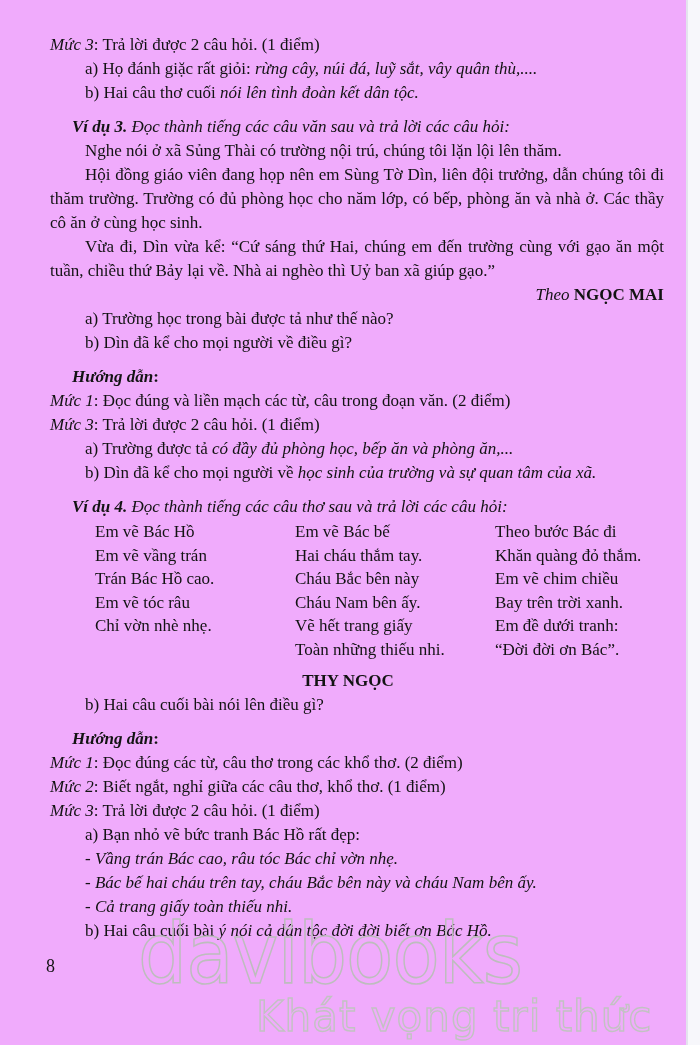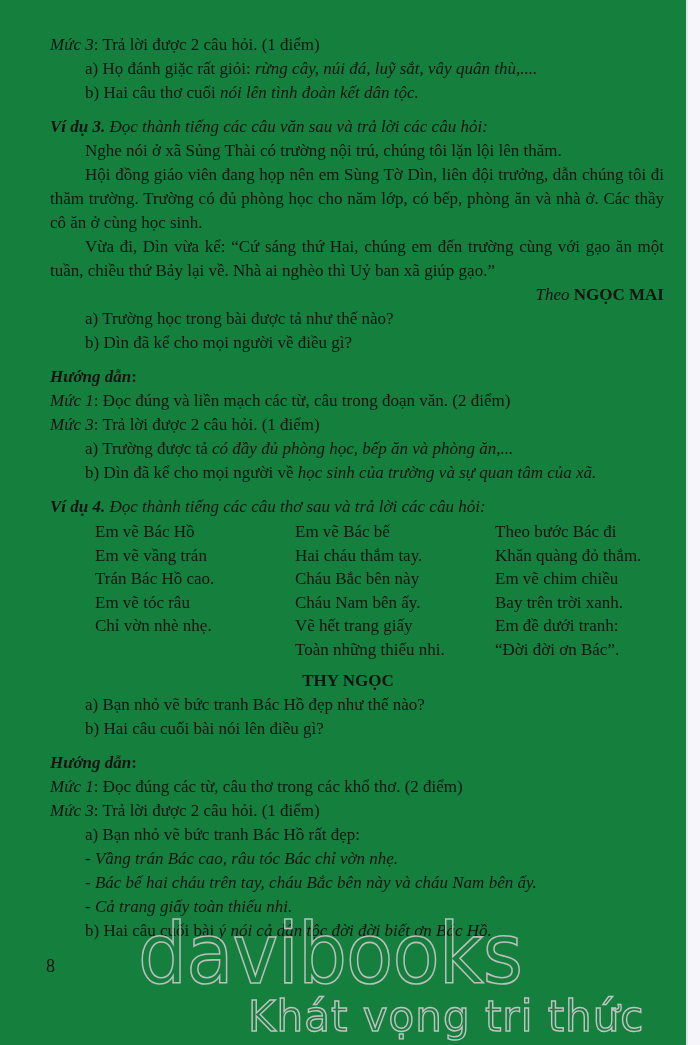--- a/index.html
+++ b/index.html
@@ -6,39 +6,39 @@
   body{
     width:700px;height:1045px;
     background:#ffffff;
     font-family:"Liberation Serif","DejaVu Serif",serif;
     color:#131313;
     -webkit-font-smoothing:antialiased;
   }
   .page{
     position:relative;
     width:700px;height:1045px;
-    background:#15803d;
+    background:#f0abfc;
     overflow:hidden;
   }
   
   .edge-strip{position:absolute;top:0;right:0;width:12px;height:100%;background:#f7f7fb;}
   .edge-line{position:absolute;top:0;right:12px;width:2px;height:100%;background:#e3e3ed;}
 
   .content{
     position:relative;
     padding:33px 36px 0 50px;
     font-size:17px;
     line-height:24px;
   }
   p{margin:0;}
   .ln{margin:0;}
   .ind{padding-left:35px;}
   .it{font-style:italic;}
   .bi{font-style:italic;font-weight:bold;}
-  .heading{margin-top:10px;}
+  .heading{margin-top:10px;margin-left:22px;}
   .para{text-align:justify;text-indent:35px;}
   .author{text-align:right;}
   .poet{text-align:center;padding-right:18px;font-weight:bold;margin-top:8px;}
   .poem{display:flex;padding-left:45px;margin:1px 0 0 0;}
   .pcol{width:200px;}
   .pcol.last{width:auto;}
   .pcol p{line-height:23.5px;font-family:Liberation Serif, serif;}
   .pagenum{
     position:absolute;left:46px;top:956px;
     font-size:18px;
@@ -54,21 +54,21 @@
   .wm-brand{
     left:138px;top:905px;
     font-size:84px;
     font-weight:500;
     letter-spacing:-1px;
     -webkit-text-stroke:1.6px #bdbdbd;
     transform:scaleX(0.92);
     transform-origin:left top;
   }
   .wm-slogan{
-    left:248px;top:992px;
+    left:256px;top:992px;
     font-size:42px;
     font-weight:500;
     letter-spacing:1px;
     -webkit-text-stroke:1.4px #c2c2c2;
   }
 </style>
 </head>
 <body>
 
 <div class="page">
@@ -117,25 +117,25 @@
         <p>Theo bước Bác đi</p>
         <p>Khăn quàng đỏ thắm.</p>
         <p>Em vẽ chim chiều</p>
         <p>Bay trên trời xanh.</p>
         <p>Em đề dưới tranh:</p>
         <p>“Đời đời ơn Bác”.</p>
       </div>
     </div>
 
     <p class="ln poet">THY NGỌC</p>
-    <p class="ln ind">a) Bạn nhỏ vẽ bức tranh Bác Hồ đẹp như thế nào?</p>
     <p class="ln ind">b) Hai câu cuối bài nói lên điều gì?</p>
 
     <p class="ln heading"><b class="bi">Hướng dẫn</b><b>:</b></p>
     <p class="ln"><i class="it">Mức 1</i><span>: Đọc đúng các từ, câu thơ trong các khổ thơ. (2 điểm)</span></p>
+    <p class="ln"><i class="it">Mức 2</i><span>: Biết ngắt, nghỉ giữa các câu thơ, khổ thơ. (1 điểm)</span></p>
     <p class="ln"><i class="it">Mức 3</i><span>: Trả lời được 2 câu hỏi. (1 điểm)</span></p>
     <p class="ln ind">a) Bạn nhỏ vẽ bức tranh Bác Hồ rất đẹp:</p>
     <p class="ln ind it">- Vầng trán Bác cao, râu tóc Bác chỉ vờn nhẹ.</p>
     <p class="ln ind it">- Bác bế hai cháu trên tay, cháu Bắc bên này và cháu Nam bên ấy.</p>
     <p class="ln ind it">- Cả trang giấy toàn thiếu nhi.</p>
     <p class="ln ind"><span>b) Hai câu cuối bài </span><i class="it">ý nói cả dân tộc đời đời biết ơn Bác Hồ.</i></p>
 
   </main>
 
   <div class="pagenum">8</div>

